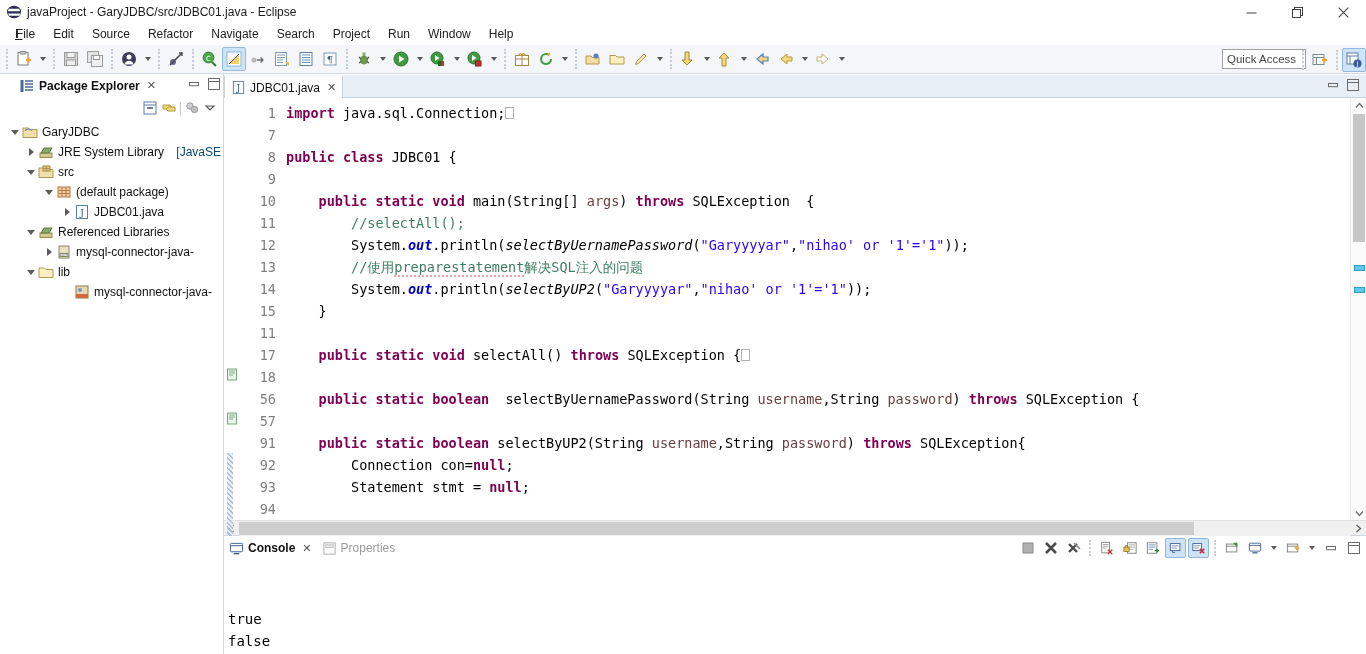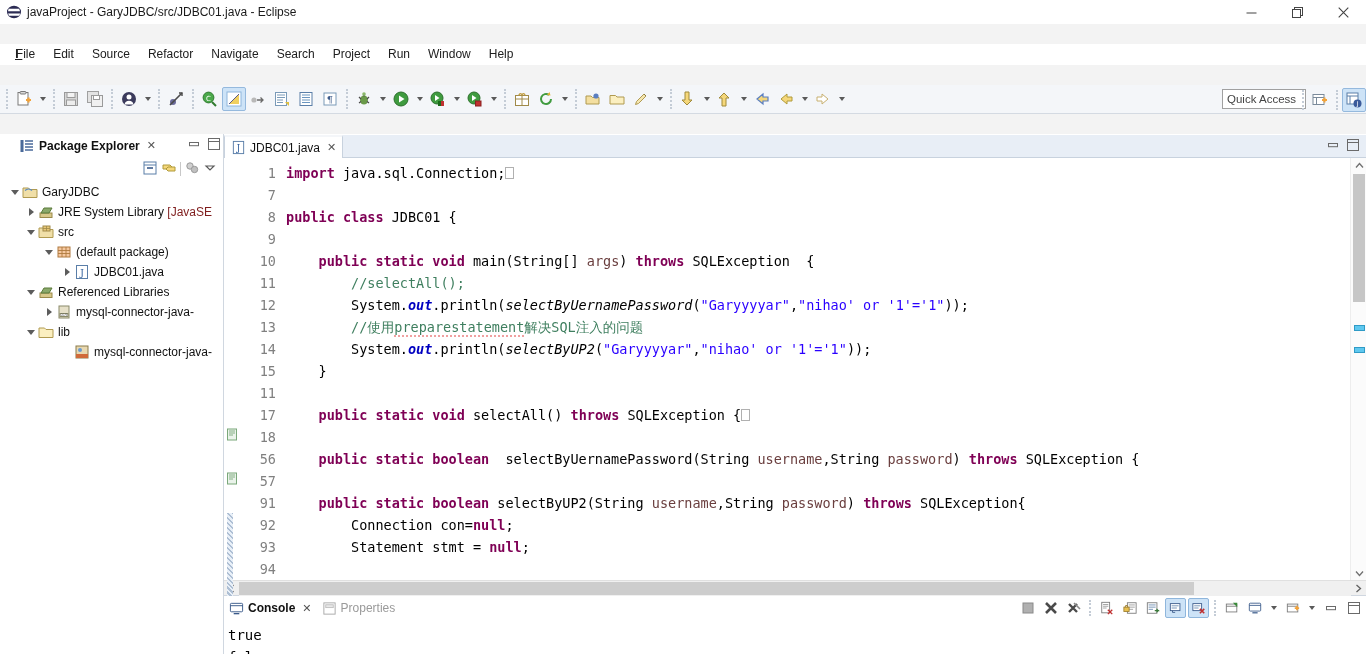--- a/index.html
+++ b/index.html
@@ -8,21 +8,21 @@
     width: 1366px; height: 654px;
     overflow: hidden;
     font-family: "Liberation Sans", sans-serif;
     font-size: 12px;
     background: #f0f0f0;
   }
   .app {
     position: relative;
     width: 1366px; height: 654px;
     background: #f3f3f3;
-    display: flex; flex-direction: column; gap: 20px;
+    display: flex; flex-direction: column;
   }
 
   
   .titlebar {
     height: 24px;
     background: #ffffff;
     display: flex; align-items: center;
     border-bottom: 1px solid #ffffff;
     flex: 0 0 24px;
     position: relative;
@@ -147,21 +147,21 @@
     border-left: 4px solid transparent; border-right: 4px solid transparent;
     border-top: 5px solid #5c5c5c;
   }
   .twisty.closed::after {
     content: ""; width: 0; height: 0;
     border-top: 4px solid transparent; border-bottom: 4px solid transparent;
     border-left: 5px solid #5c5c5c;
   }
   .tree-icon { width: 16px; height: 16px; margin-right: 4px; flex: 0 0 16px; }
   .tree-label { overflow: hidden; }
-  .tree-label .dim { color: #7f1d1d; }
+  .tree-label .dim { color: #0c4a6e; margin-left: 9px; }
 
   
   .editor-col { flex: 1 1 auto; display: flex; flex-direction: column; min-width: 0; }
   .editor-area { flex: 0 0 446px; display: flex; flex-direction: column; min-width: 0; }
   .editor-tabbar {
     height: 24px; flex: 0 0 24px;
     background: #ffffff; display: flex; align-items: flex-end;
     position: relative;
   }
   .editor-tab {
@@ -252,20 +252,21 @@
   .console-head {
     flex: 0 0 18px; height: 18px; font-size: 11.5px; color: #1a1a1a;
     padding-left: 3px; white-space: nowrap; overflow: hidden;
     border-bottom: 1px solid #d8d8d8; line-height: 18px;
     font-family: "Liberation Sans", sans-serif;
   }
   .console-out {
     flex: 1 1 auto; background: #ffffff; padding: 4px 8px 0 4px;
     font-family: "DejaVu Sans Mono", monospace; font-size: 14px; color: #000;
     overflow: hidden;
+    margin-top: 44px;
   }
   .console-out .oline { height: 22px; line-height: 22px; white-space: pre; }
 </style>
 </head>
 <body>
 
 <div class="app">
 
   <div class="titlebar">
     <svg class="title-icon" viewBox="0 0 16 16">

